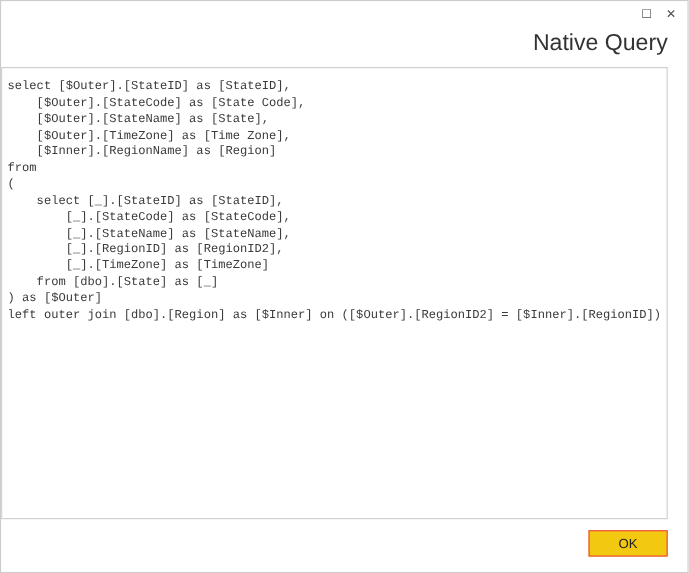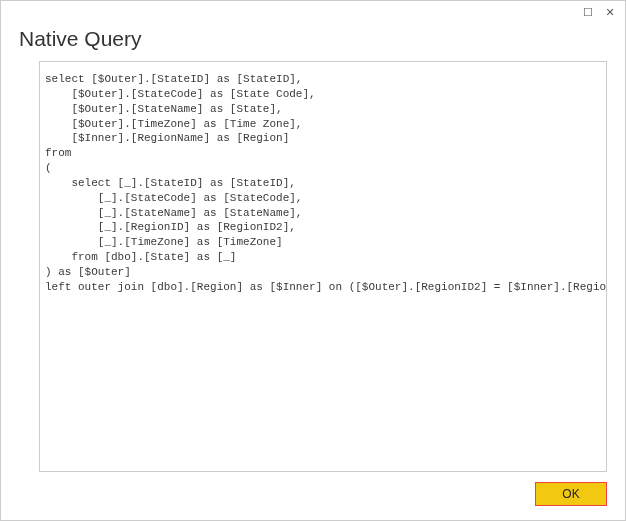--- a/index.html
+++ b/index.html
@@ -33,20 +33,21 @@
       margin-left: 4px;
       color: #555;
       font-size: 11px;
       cursor: default;
     }
     .main {
       flex: 1;
       padding: 4px 18px 14px 18px;
       display: flex;
       flex-direction: column;
+      align-items: flex-end;
     }
     .heading {
       font-size: 21px;
       font-weight: 300;
       color: #333;
       margin-bottom: 10px;
     }
     .query-box {
       flex: 1;
       border: 1px solid #ccc;

